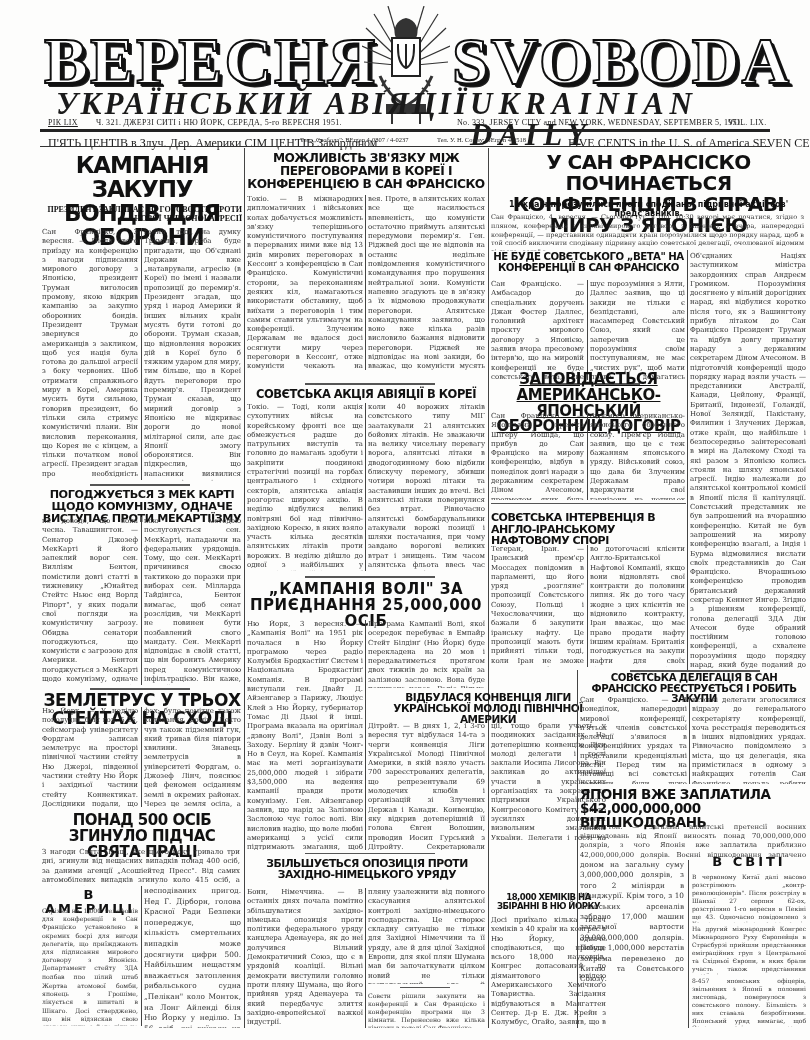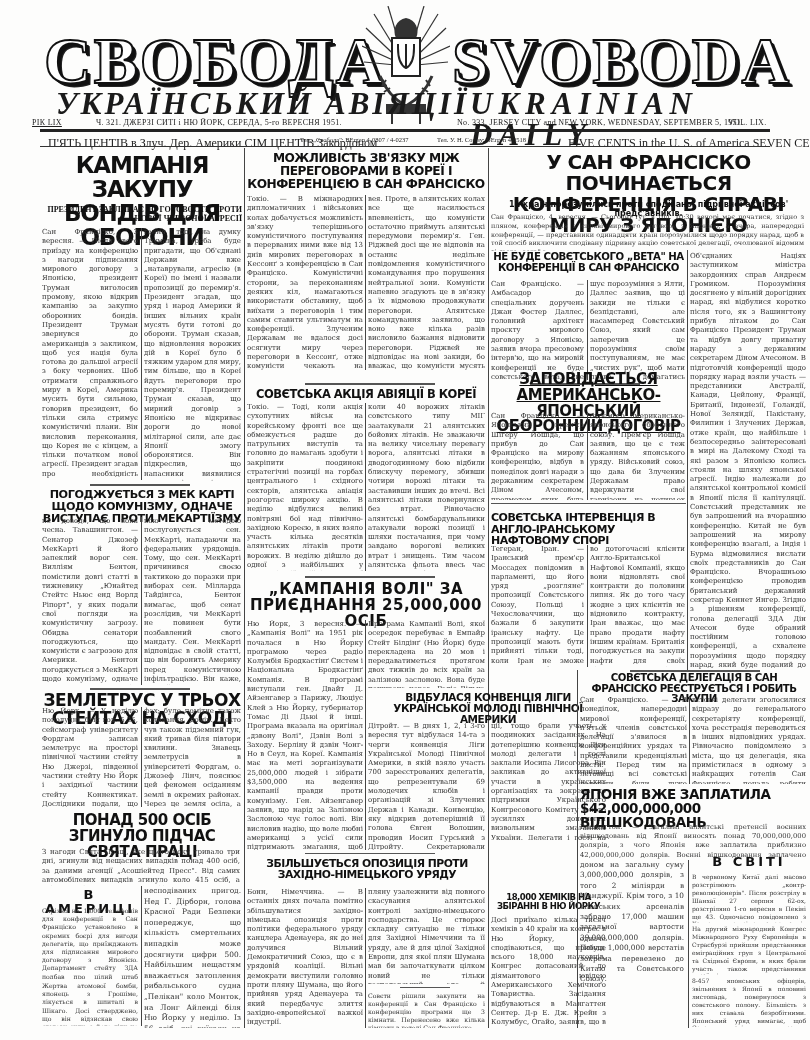--- a/index.html
+++ b/index.html
@@ -25,21 +25,21 @@
   .sh{position:absolute;font-family:"Liberation Serif",serif;font-weight:bold;font-size:8px;text-align:center;line-height:1.15;color:#111;}
   .body{position:absolute;font-size:7px;line-height:9.3px;text-align:justify;color:#333;
     font-family:"DejaVu Serif",serif;overflow:hidden;}
   .vrule{position:absolute;width:1px;background:#444;}
   .hr{position:absolute;height:2px;background:#555;}
 </style>
 </head>
 <body>
 
 <div>
-  <div class="title" style="left:44px;">СВОБОДА</div>
+  <div class="title" style="left:44px;">ВЕРЕСНЯ</div>
   <div class="title" style="left:452px;">SVOBODA</div>
 
   <svg class="emblem" viewBox="0 0 88 118">
     <g stroke="#333" stroke-width="1.2">
       <line x1="44" y1="60" x2="0" y2="40"></line>
         <line x1="44" y1="60" x2="4" y2="22"></line>
       <line x1="44" y1="60" x2="12" y2="8"></line>
         <line x1="44" y1="60" x2="26" y2="0"></line>
       <line x1="44" y1="60" x2="88" y2="40"></line>
         <line x1="44" y1="60" x2="84" y2="22"></line>
@@ -53,21 +53,21 @@
     <path d="M44 38 L44 62 M36 42 Q36 58 44 62 Q52 58 52 42 M36 42 L36 38 M52 42 L52 38" stroke="#222" stroke-width="2" fill="none"></path>
     <path d="M18 70 Q26 90 44 100 Q62 90 70 70" stroke="#333" stroke-width="3" fill="none"></path>
     <path d="M24 74 L20 80 M28 82 L22 86 M64 74 L68 80 M60 82 L66 86" stroke="#333" stroke-width="2"></path>
     <rect x="24" y="98" width="40" height="10" fill="#333"></rect>
     <path d="M30 108 L30 118 M58 108 L58 118" stroke="#333" stroke-width="2"></path>
   </svg>
 
   <div class="sub" style="left:56px;">УКРАЇНСЬКИЙ АВІЯЦІЇ</div>
   <div class="sub" style="left:470px;letter-spacing:6px;">UKRAINIAN DAILY</div>
 
-  <div class="dateline" style="left:32px;text-decoration:underline;">РІК LIX</div>
+  <div class="dateline" style="left:48px;text-decoration:underline;">РІК LIX</div>
   <div class="dateline" style="left:96px;">Ч. 321.   ДЖЕРЗІ СИТІ і НЮ ЙОРК,   СЕРЕДА, 5-го ВЕРЕСНЯ 1951.</div>
   <div class="dateline" style="left:457px;">No. 333.   JERSEY CITY and NEW YORK, WEDNESDAY, SEPTEMBER 5, 1951.</div>
   <div class="dateline" style="left:728px;">VOL. LIX.</div>
 
   <div class="rule" style="top:129px;"></div>
   <div class="price" style="left:48px;">П'ЯТЬ ЦЕНТІВ в Злуч. Дер. Америки   СІМ ЦЕНТІВ Закордоном</div>
   <div class="price" style="left:300px;font-weight:normal;font-size:6.5px;">Тел. „Свобода": BErgen 4-0807 / 4-0237</div>
   <div class="price" style="left:437px;font-weight:normal;font-size:6.5px;">Тел. У. Н. Союзу: BErgen 4-0518</div>
   <div class="price" style="left:568px;">FIVE CENTS in the U. S. of America   SEVEN CENTS Elsewhere</div>
   <div class="rule2" style="top:146px;"></div>

